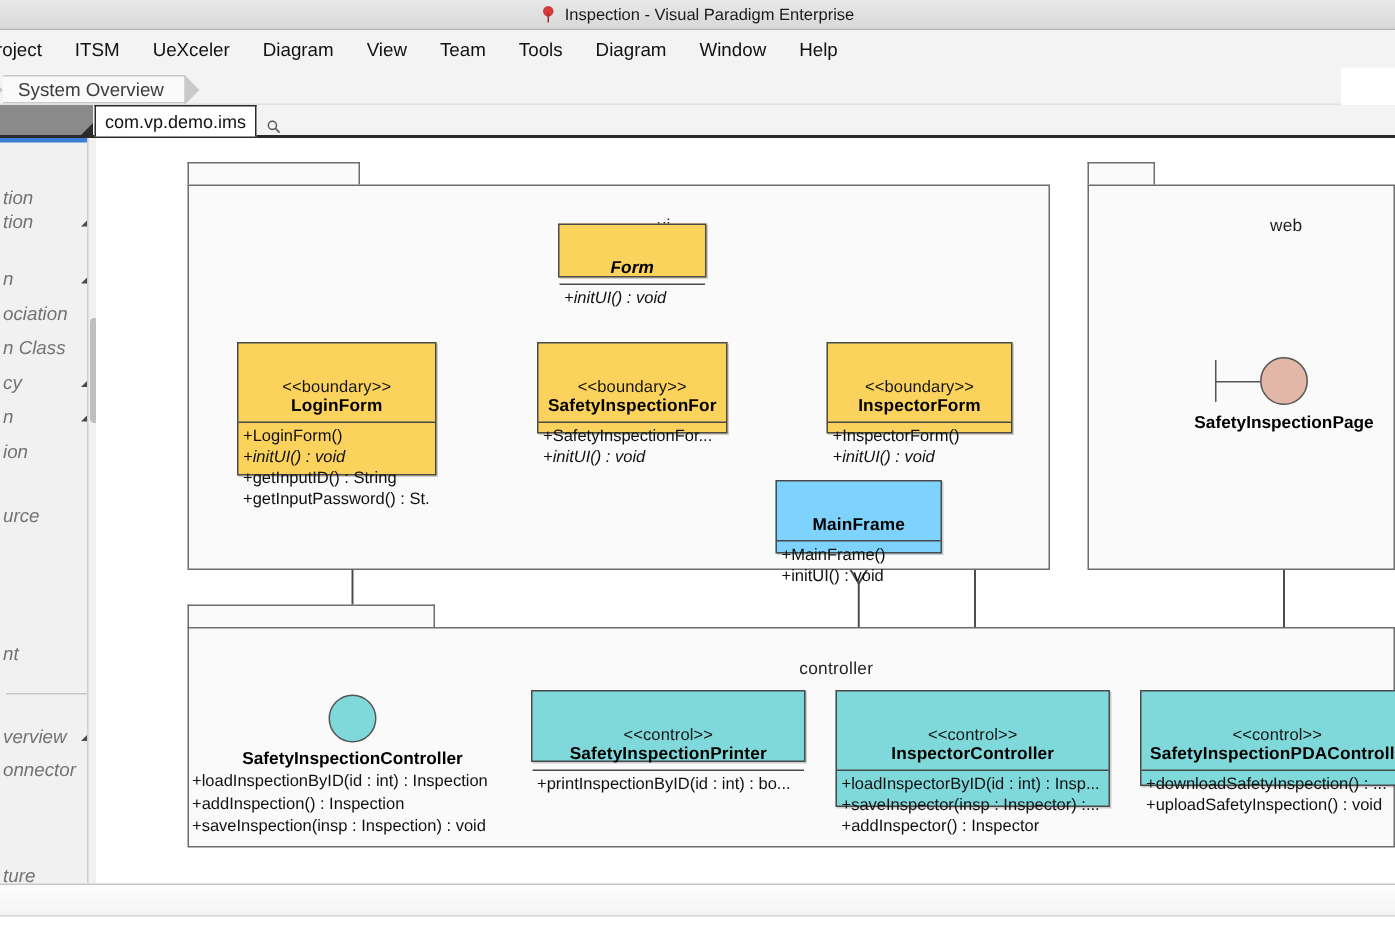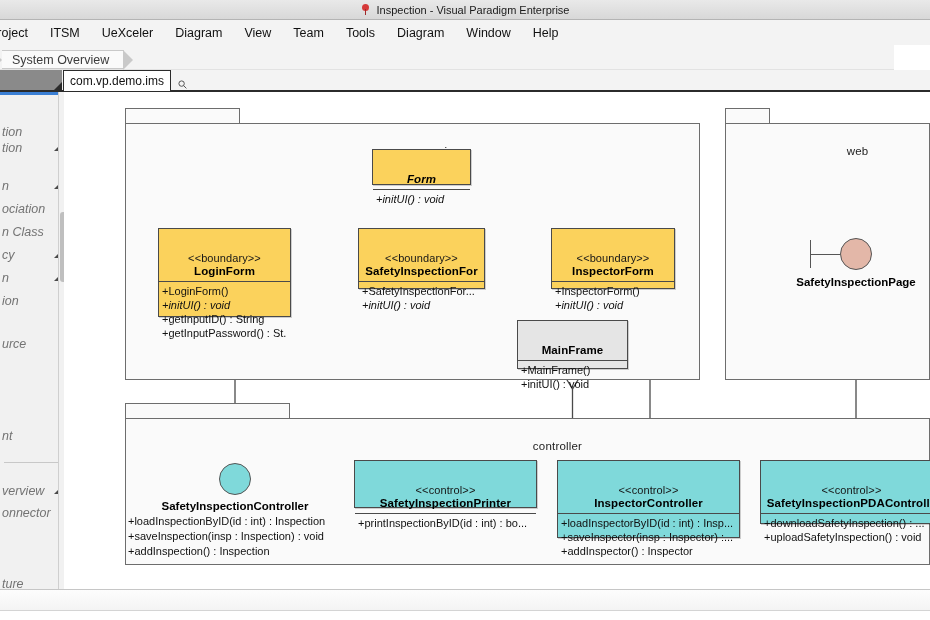--- a/index.html
+++ b/index.html
@@ -398,21 +398,21 @@
           <div class="uclass" style="left: 487px; top: 136px; width: 124px; height: 61px; background: rgb(251, 210, 92);">
             <div class="uclass-head">
               <div class="uclass-stereo">&lt;&lt;boundary&gt;&gt;</div>
               <div class="uclass-name">InspectorForm</div>
             </div>
             <div class="uclass-ops">
               <div class="uclass-op">+InspectorForm()</div>
               <div class="uclass-op italic">+initUI() : void</div>
             </div>
           </div>
-          <div class="uclass" style="left: 453px; top: 228px; width: 111px; height: 49px; background: #e5e5e5;">
+          <div class="uclass" style="left: 453px; top: 228px; width: 111px; height: 49px; background: #7dd3fc;">
             <div class="uclass-head">
               <div class="uclass-name">MainFrame</div>
             </div>
             <div class="uclass-ops">
               <div class="uclass-op">+MainFrame()</div>
               <div class="uclass-op">+initUI() : void</div>
             </div>
           </div>
           <div class="uclass ctrl" style="left: 290px; top: 368px; width: 183px; height: 48px; background: rgb(127, 217, 218);">
             <div class="uclass-head">
@@ -442,22 +442,22 @@
             <div class="uclass-ops">
               <div class="uclass-op">+downloadSafetyInspection() : ...</div>
               <div class="uclass-op">+uploadSafetyInspection() : void</div>
             </div>
           </div>
           <div class="node-free" style="left: 0px; top: 0px; width: 866px; height: 497px;">
             <div class="node-circle" style="left: 155px; top: 371px; width: 32px; height: 32px; background: rgb(127, 217, 218);"></div>
             <div class="node-label" style="left: 44px; top: 408px; width: 254px;">SafetyInspectionController</div>
             <div class="node-ops" style="left: 64px; top: 422px;">
               <div class="uclass-op">+loadInspectionByID(id : int) : Inspection</div>
+              <div class="uclass-op">+addInspection() : Inspection</div>
               <div class="uclass-op">+saveInspection(insp : Inspection) : void</div>
-              <div class="uclass-op">+addInspection() : Inspection</div>
             </div>
           </div>
           <div class="node-free" style="left: 0px; top: 0px; width: 866px; height: 497px;">
             <div class="node-circle pink" style="left: 776px; top: 146px; width: 32px; height: 32px; background: rgb(227, 183, 168);"></div>
             <div class="node-bar" style="left: 746px; top: 148px; width: 1px; height: 28px;"></div>
             <div class="node-bar" style="left: 746px; top: 162px; width: 30px; height: 1px;"></div>
             <div class="node-label" style="left: 700px; top: 184px; width: 184px;">SafetyInspectionPage</div>
           </div>
         </div>
     </div>

